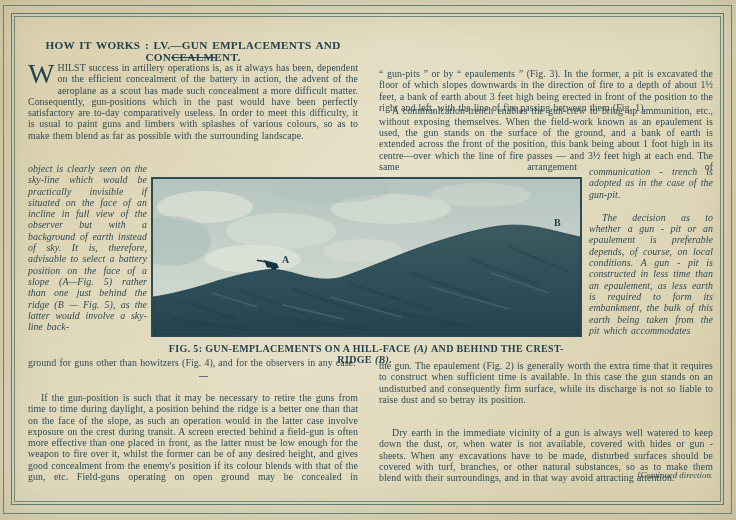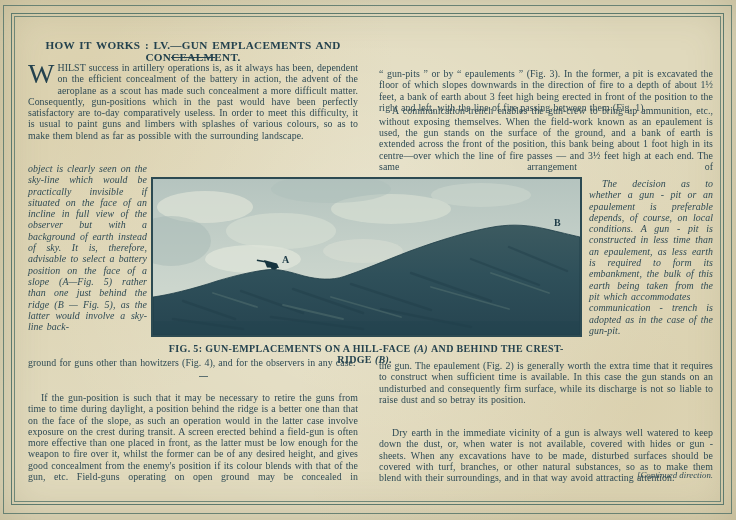--- a/index.html
+++ b/index.html
@@ -83,22 +83,22 @@
 
   <div class="abs section-dash" style="left:199px;top:376px;width:9px;"></div>
 
   <div class="abs body-text indent force-just" style="left:28px;top:380px;width:330px;">If the gun-position is such that it may be necessary to retire the guns from time to time during daylight, a position behind the ridge is a better one than that on the face of the slope, as such an operation would in the latter case involve exposure on the crest during transit.  A screen erected behind a field-gun is often more effective than one placed in front, as the latter must be low enough for the weapon to fire over it, whilst the former can be of any desired height, and gives good concealment from the enemy's position if its colour blends with that of the gun, etc.  Field-guns operating on open ground may be concealed in</div>
 
   <div class="abs body-text" style="left:379px;top:44px;width:334px;margin-top:24px;">“ gun-pits ” or by “ epaulements ” (Fig. 3).  In the former, a pit is excavated the floor of which slopes downwards in the direction of fire to a depth of about 1½ feet, a bank of earth about 3 feet high being erected in front of the position to the right and left, with the line of fire passing between them (Fig. 1).</div>
 
   <div class="abs body-text indent force-just" style="left:379px;top:92.5px;width:334px;">A communication-trench enables the gun-crew to bring up ammunition, etc., without exposing themselves.  When the field-work known as an epaulement is used, the gun stands on the surface of the ground, and a bank of earth is extended across the front of the position, this bank being about 1 foot high in its centre—over which the line of fire passes — and 3½ feet high at each end.  The same arrangement of</div>
 
   <div class="abs" style="left:589px;top:166px;width:124px;">
+    <div class="body-text narrow">communication - trench is adopted as in the case of the gun-pit.</div>
     <div class="body-text narrow indent">The decision as to whether a gun - pit or an epaulement is preferable depends, of course, on local conditions.  A gun - pit is constructed in less time than an epaulement, as less earth is required to form its embankment, the bulk of this earth being taken from the pit which accommodates</div>
-    <div class="body-text narrow">communication - trench is adopted as in the case of the gun-pit.</div>
   </div>
 
   <div class="abs body-text" style="left:379px;top:360px;width:334px;">the gun.  The epaulement (Fig. 2) is generally worth the extra time that it requires to construct when sufficient time is available. In this case the gun stands on an undisturbed and consequently firm surface, while its discharge is not so liable to raise dust and so betray its position.</div>
 
   <div class="abs body-text indent" style="left:379px;top:415px;width:334px;">Dry earth in the immediate vicinity of a gun is always well watered to keep down the dust, or, when water is not available, covered with hides or gun - sheets.  When any excavations have to be made, disturbed surfaces should be covered with turf, branches, or other natural substances, so as to make them blend with their surroundings, and in that way avoid attracting attention.</div>
 
   <div class="abs continued-note" style="left:595px;top:470px;width:118px;">[Continued direction.</div>
 
   <div class="abs figure-frame" style="left:151px;top:177px;width:427px;height:156px;">
     <svg viewBox="0 0 427 156" preserveAspectRatio="none">

